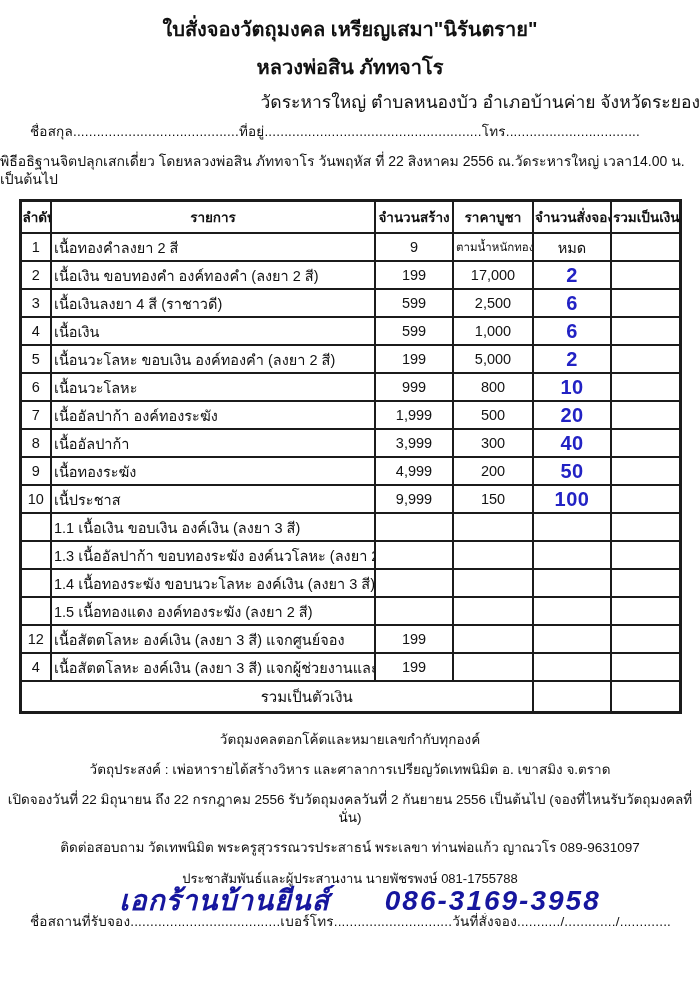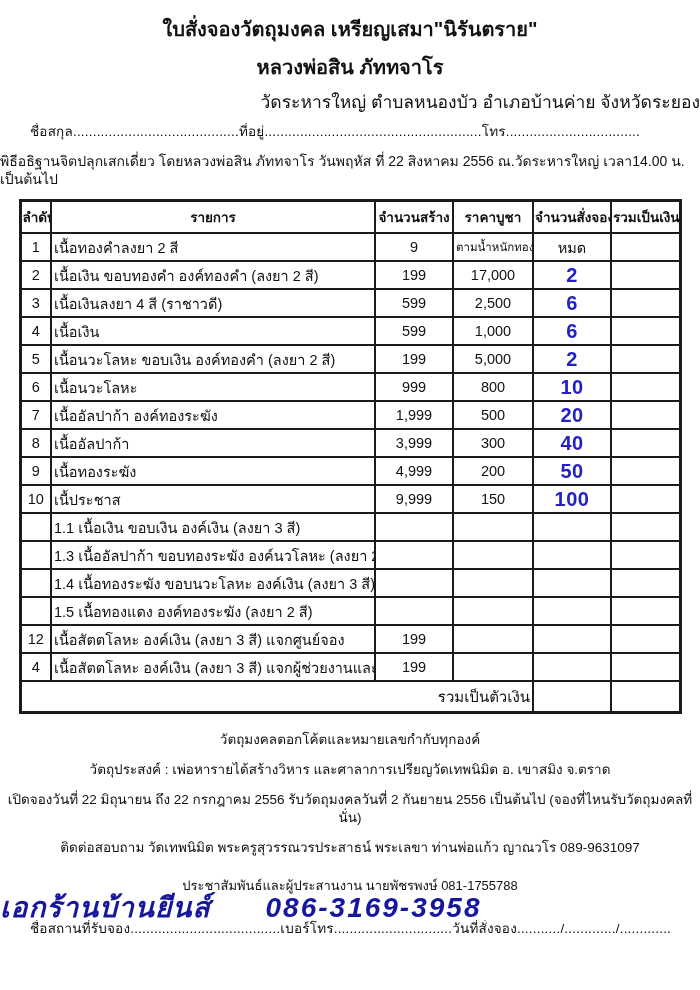--- a/index.html
+++ b/index.html
@@ -33,31 +33,32 @@
     vertical-align:middle;
     overflow:hidden;white-space:nowrap;
   }
   table.order th{font-size:13.5px;font-weight:bold;height:30px;padding:0 1px;}
   table.order td{height:26px;font-size:14.5px;padding:0 2px;}
   td.c-no, td.c-made, td.c-price, td.c-order{text-align:center;}
   td.c-item{padding-left:6px;text-align:left;}
   td.c-price.small{font-size:11.5px;}
   td.c-order{font-size:15px;}
   td.c-order.blue{color:#2222c4;font-weight:bold;font-size:20px;letter-spacing:.5px;}
-  tr.total-row td.total-label{padding-left:62px;text-align:right;font-size:15px;height:29px;}
+  tr.total-row td.total-label{padding-left:62px;text-align:center;font-size:15px;height:29px;}
 
   .f-line{text-align:center;font-size:13.5px;line-height:18px;margin-top:12px;}
   .f-line.first{margin-top:17px;}
-  .f-line.small{font-size:13px;margin-top:20px;}
+  .f-line.small{font-size:13px;margin-top:13px;}
   .stamp{
-    display:flex;justify-content:flex-start;gap:55px;
+    display:flex;justify-content:center;gap:55px;
     margin-top:-3px;height:34px;line-height:32px;
     color:#16169e;font-weight:bold;font-style:italic;
     font-size:28px;letter-spacing:1px;
     text-shadow:0 0 1px rgba(255,255,255,.7);
+    margin-left:20px;
   }
   .stamp .phone{letter-spacing:2px;}
   .booking{margin:-6px 30px 0 30px;}
 </style>
 </head>
 <body>
 
 <div class="page">
 
   <div class="title1">ใบสั่งจองวัตถุมงคล เหรียญเสมา"นิรันตราย"</div>

